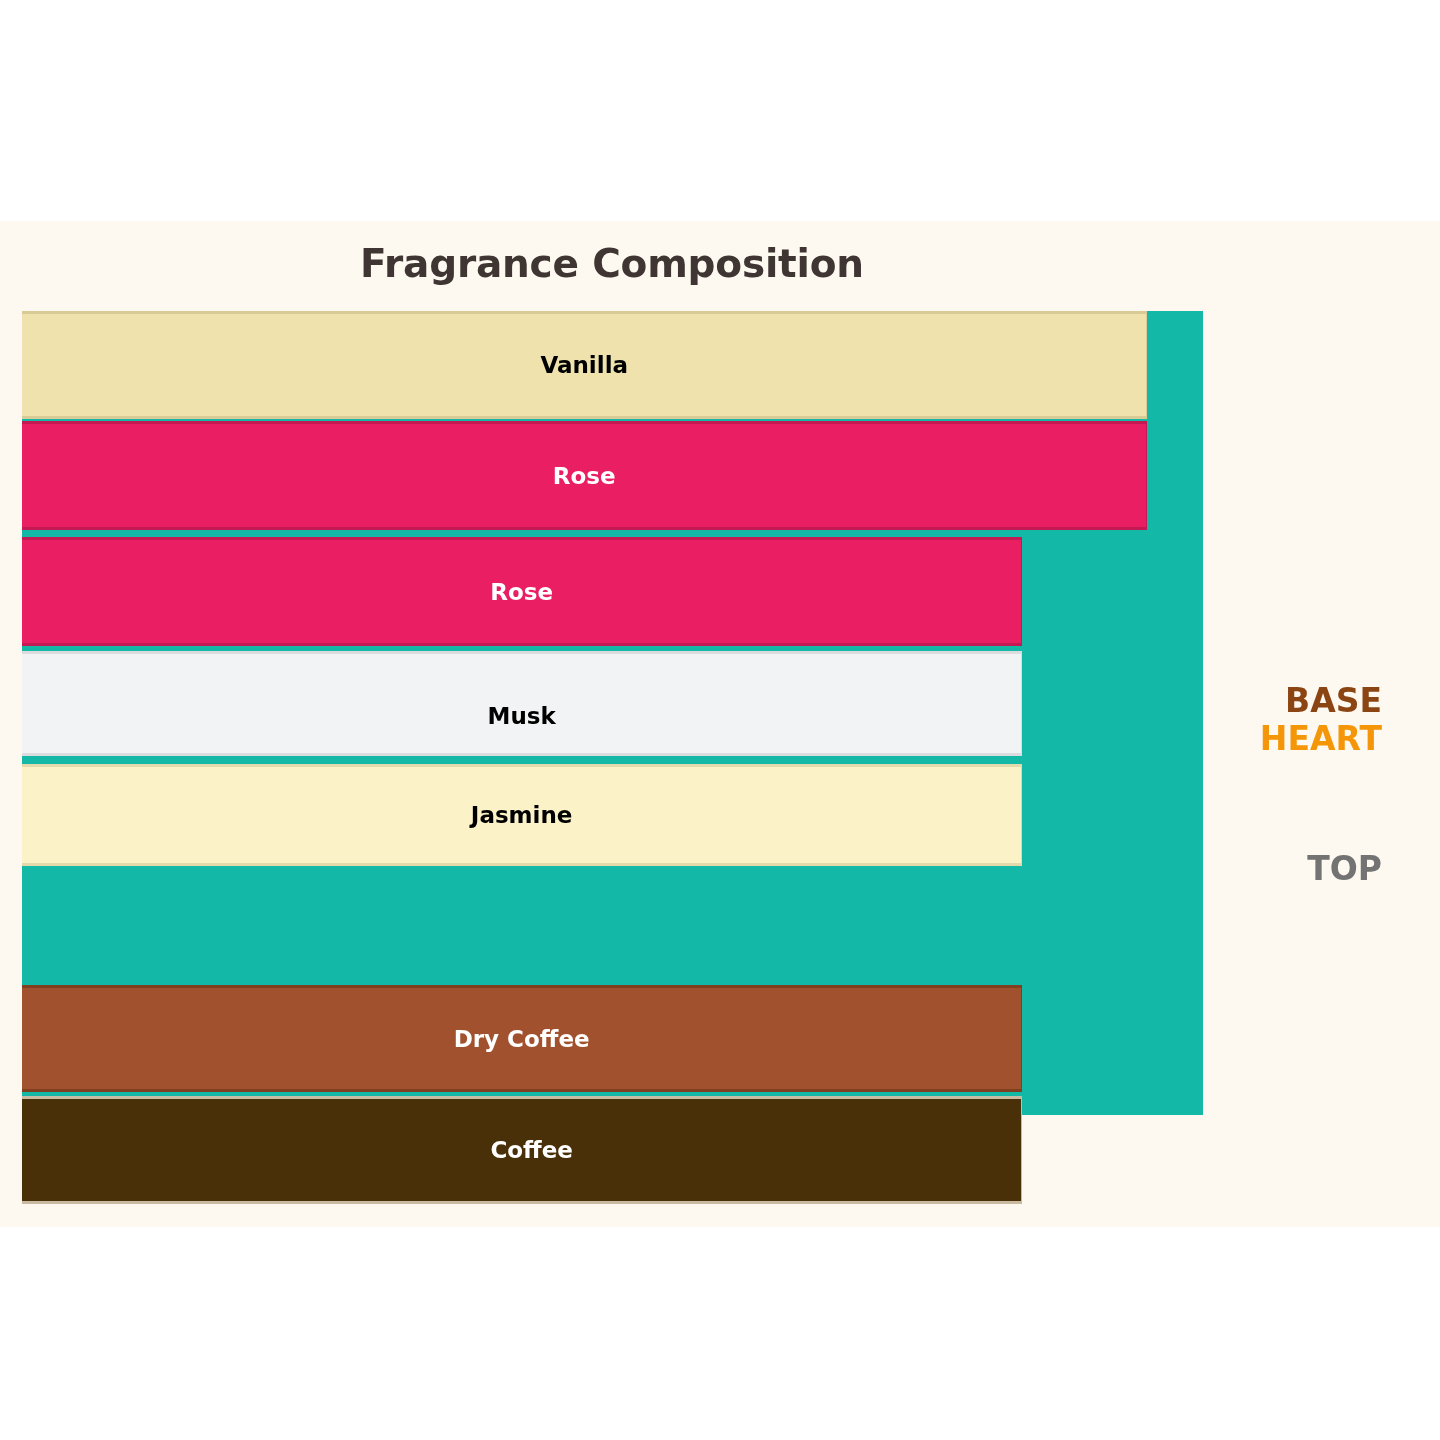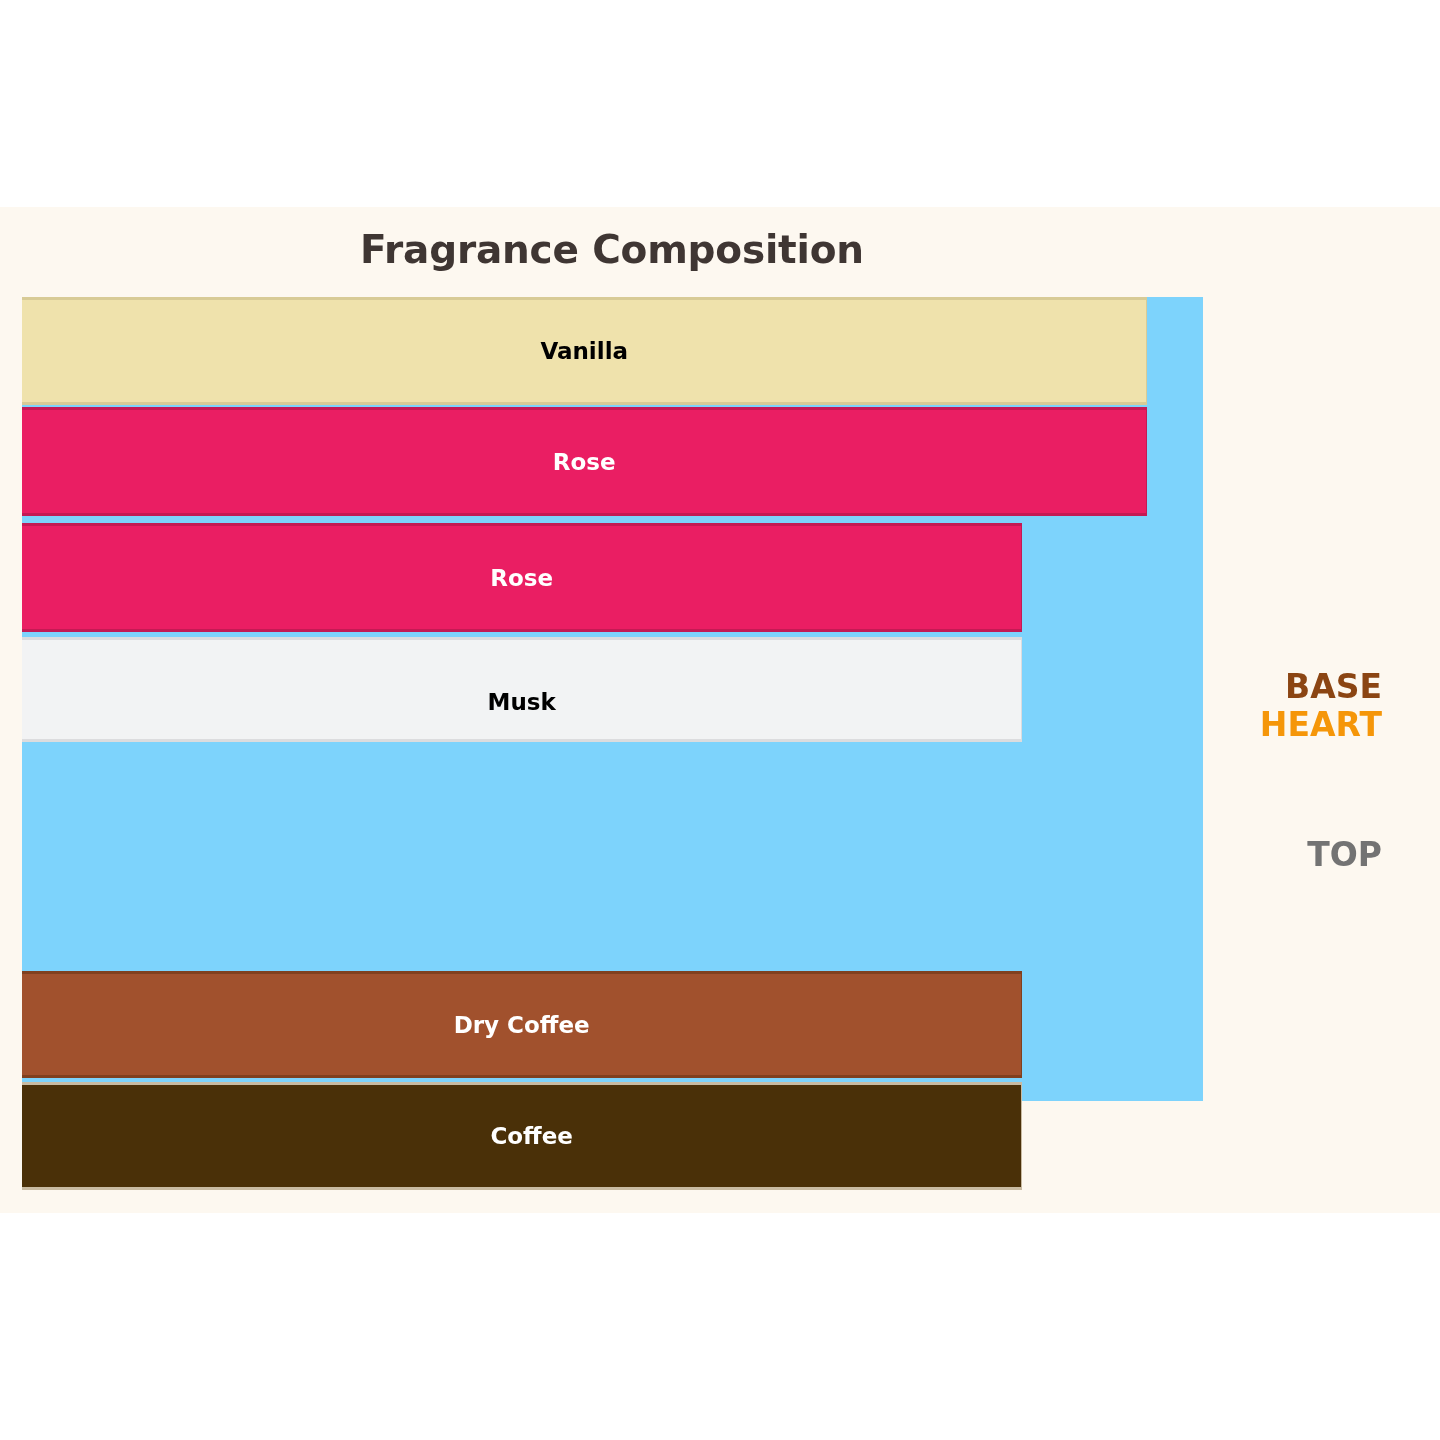--- a/index.html
+++ b/index.html
@@ -12,21 +12,21 @@
     background: #ffffff;
     font-family: "DejaVu Sans", "Liberation Sans", sans-serif;
     overflow: hidden;
     position: relative;
   }
 
   
   #figure-panel {
     position: absolute;
     left: 0;
-    top: 207px;
+    top: 221px;
     width: 1440px;
     height: 1006px;
     background: #fdf8f0;
   }
 
   
   #chart-title {
     position: absolute;
     left: 0;
     top: 20px;
@@ -38,21 +38,21 @@
     letter-spacing: -0.2px;
   }
 
   
   #plot-area {
     position: absolute;
     left: 22px;
     top: 90px;
     width: 1181px;
     height: 804px;
-    background: #7dd3fc;
+    background: #14b8a6;
   }
 
   
   .bar {
     position: absolute;
     left: 0;
     box-sizing: border-box;
     display: flex;
     align-items: center;
     justify-content: center;
@@ -96,20 +96,23 @@
       </div>
       <div class="bar" style="top: 110px; height: 109px; width: 1125.49px; background: rgb(234, 30, 99); border-top: 3px solid rgb(196, 26, 84); border-bottom: 3px solid rgb(196, 26, 84); border-right: 1px solid rgb(196, 26, 84);">
         <span class="bar-label" style="color: rgb(255, 255, 255);">Rose</span>
       </div>
       <div class="bar" style="top: 226px; height: 109px; width: 1000.31px; background: rgb(234, 30, 99); border-top: 3px solid rgb(196, 26, 84); border-bottom: 3px solid rgb(196, 26, 84); border-right: 1px solid rgb(196, 26, 84);">
         <span class="bar-label" style="color: rgb(255, 255, 255);">Rose</span>
       </div>
       <div class="bar" style="top: 340px; height: 105px; width: 1000.31px; background: rgb(242, 243, 244); border-top: 3px solid rgb(220, 220, 222); border-bottom: 3px solid rgb(220, 220, 222); border-right: 1px solid rgb(220, 220, 222);">
         <span class="bar-label" style="color: rgb(0, 0, 0); margin-top: 24px;">Musk</span>
       </div>
+      <div class="bar" style="top: 453px; height: 102px; width: 1000.31px; background: rgb(252, 242, 200); border-top: 3px solid rgb(227, 217, 171); border-bottom: 3px solid rgb(227, 217, 171); border-right: 1px solid rgb(227, 217, 171);">
+        <span class="bar-label" style="color: rgb(0, 0, 0);">Jasmine</span>
+      </div>
       <div class="bar" style="top: 674px; height: 107px; width: 1000.31px; background: rgb(161, 81, 45); border-top: 3px solid rgb(128, 64, 31); border-bottom: 3px solid rgb(128, 64, 31); border-right: 1px solid rgb(128, 64, 31);">
         <span class="bar-label" style="color: rgb(255, 255, 255);">Dry Coffee</span>
       </div>
       <div class="bar" style="top: 785px; height: 108px; width: 1000.31px; background: rgb(74, 48, 8); border-top: 3px solid rgb(201, 187, 162); border-bottom: 3px solid rgb(201, 187, 162); border-right: 1px solid rgb(201, 187, 162); padding-left: 20px;">
         <span class="bar-label" style="color: rgb(255, 255, 255);">Coffee</span>
       </div>
     </div>
 
   <div id="stage-legend">
 

